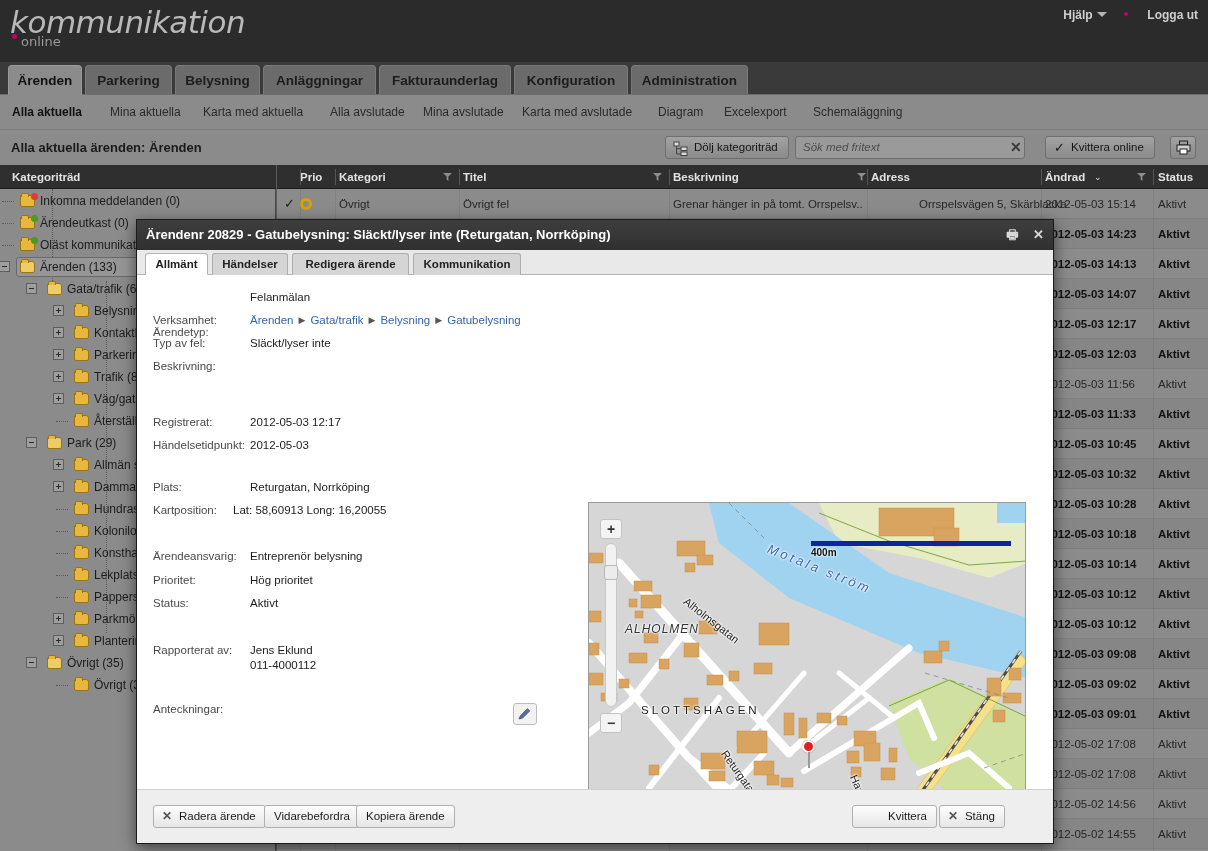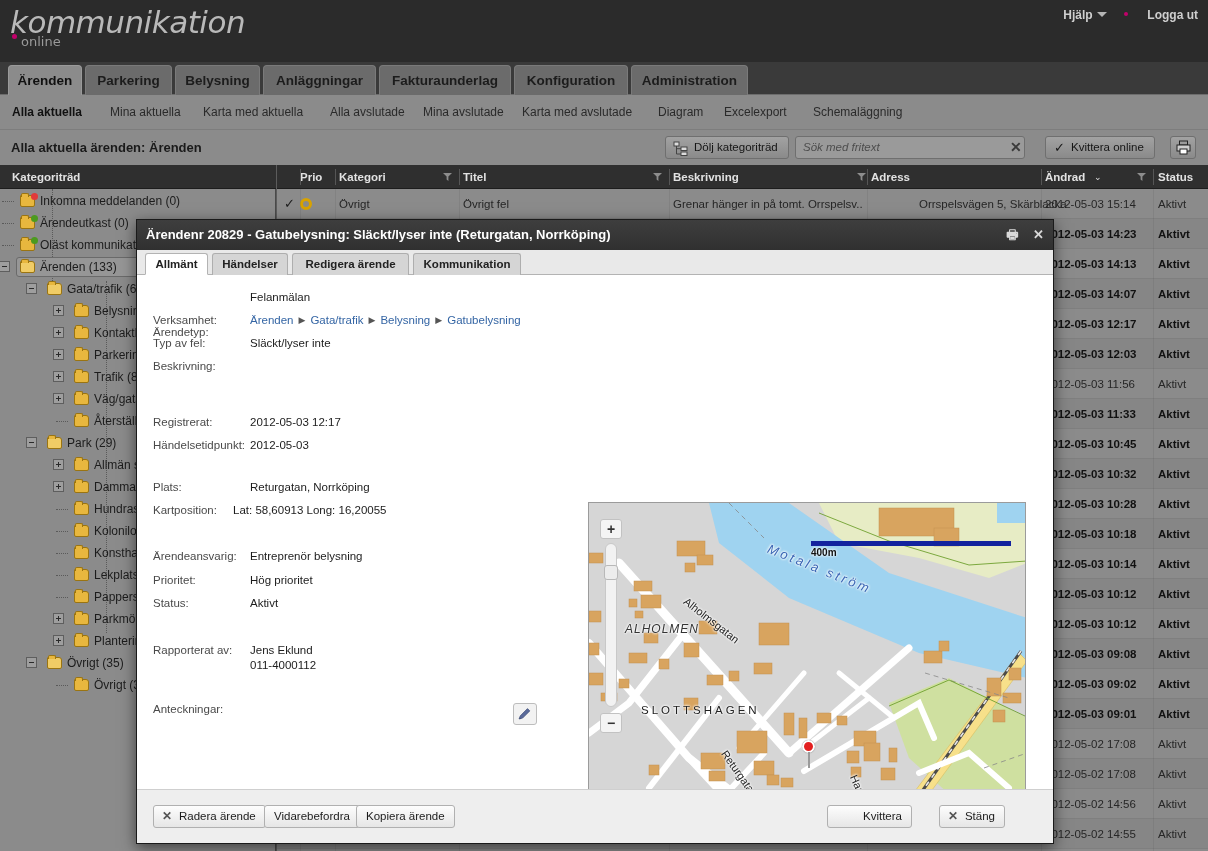--- a/index.html
+++ b/index.html
@@ -777,21 +777,21 @@
       </div>
     </div>
 
     <div class="modal-footer">
       <div class="mbtn" style="left:16px;padding-left:25px;">
         <span class="x" style="position:absolute;left:8px;">✕</span>
         <span>Radera ärende</span>
       </div>
       <div class="mbtn" style="left:127px;">Vidarebefordra</div>
       <div class="mbtn" style="left:219px;">Kopiera ärende</div>
-      <div class="mbtn" style="right:141px;padding-left:35px;">Kvittera</div>
+      <div class="mbtn" style="right:116px;padding-left:35px;">Kvittera</div>
       <div class="mbtn" style="right:48px;padding-left:25px;">
         <span class="x" style="position:absolute;left:8px;">✕</span>
         <span>Stäng</span>
       </div>
     </div>
   </div>
 
 </div>
 
 </body></html>

